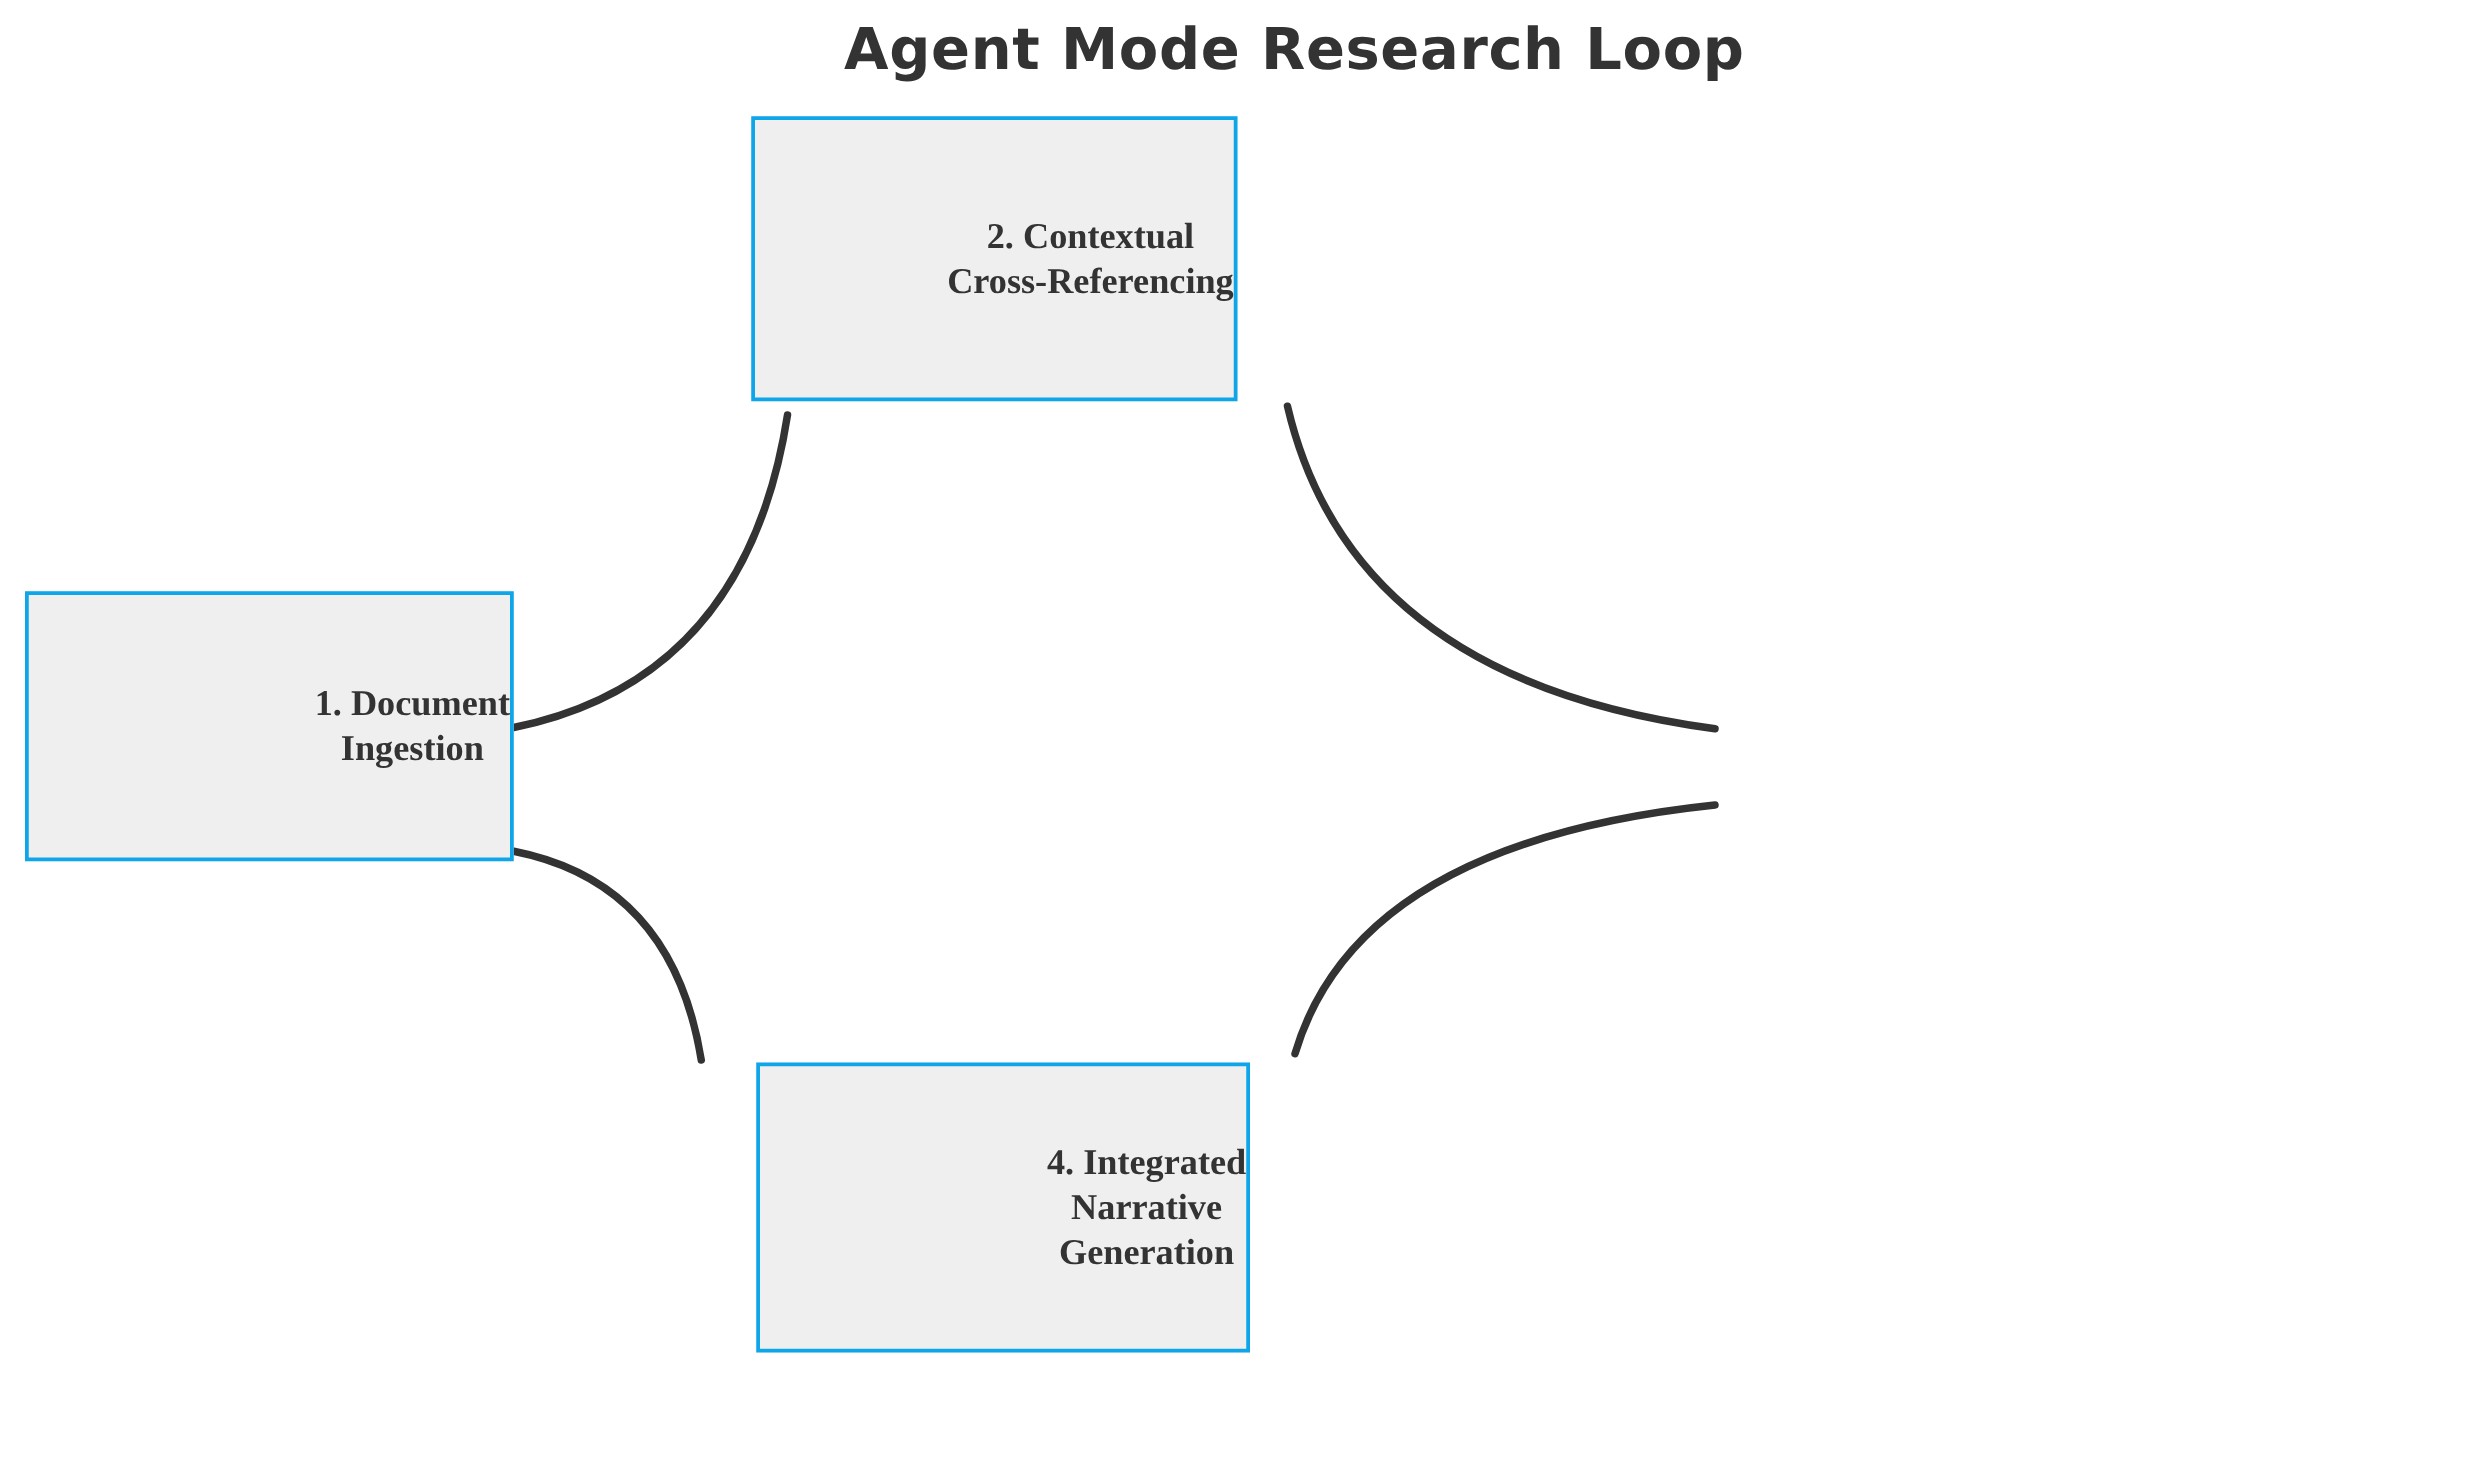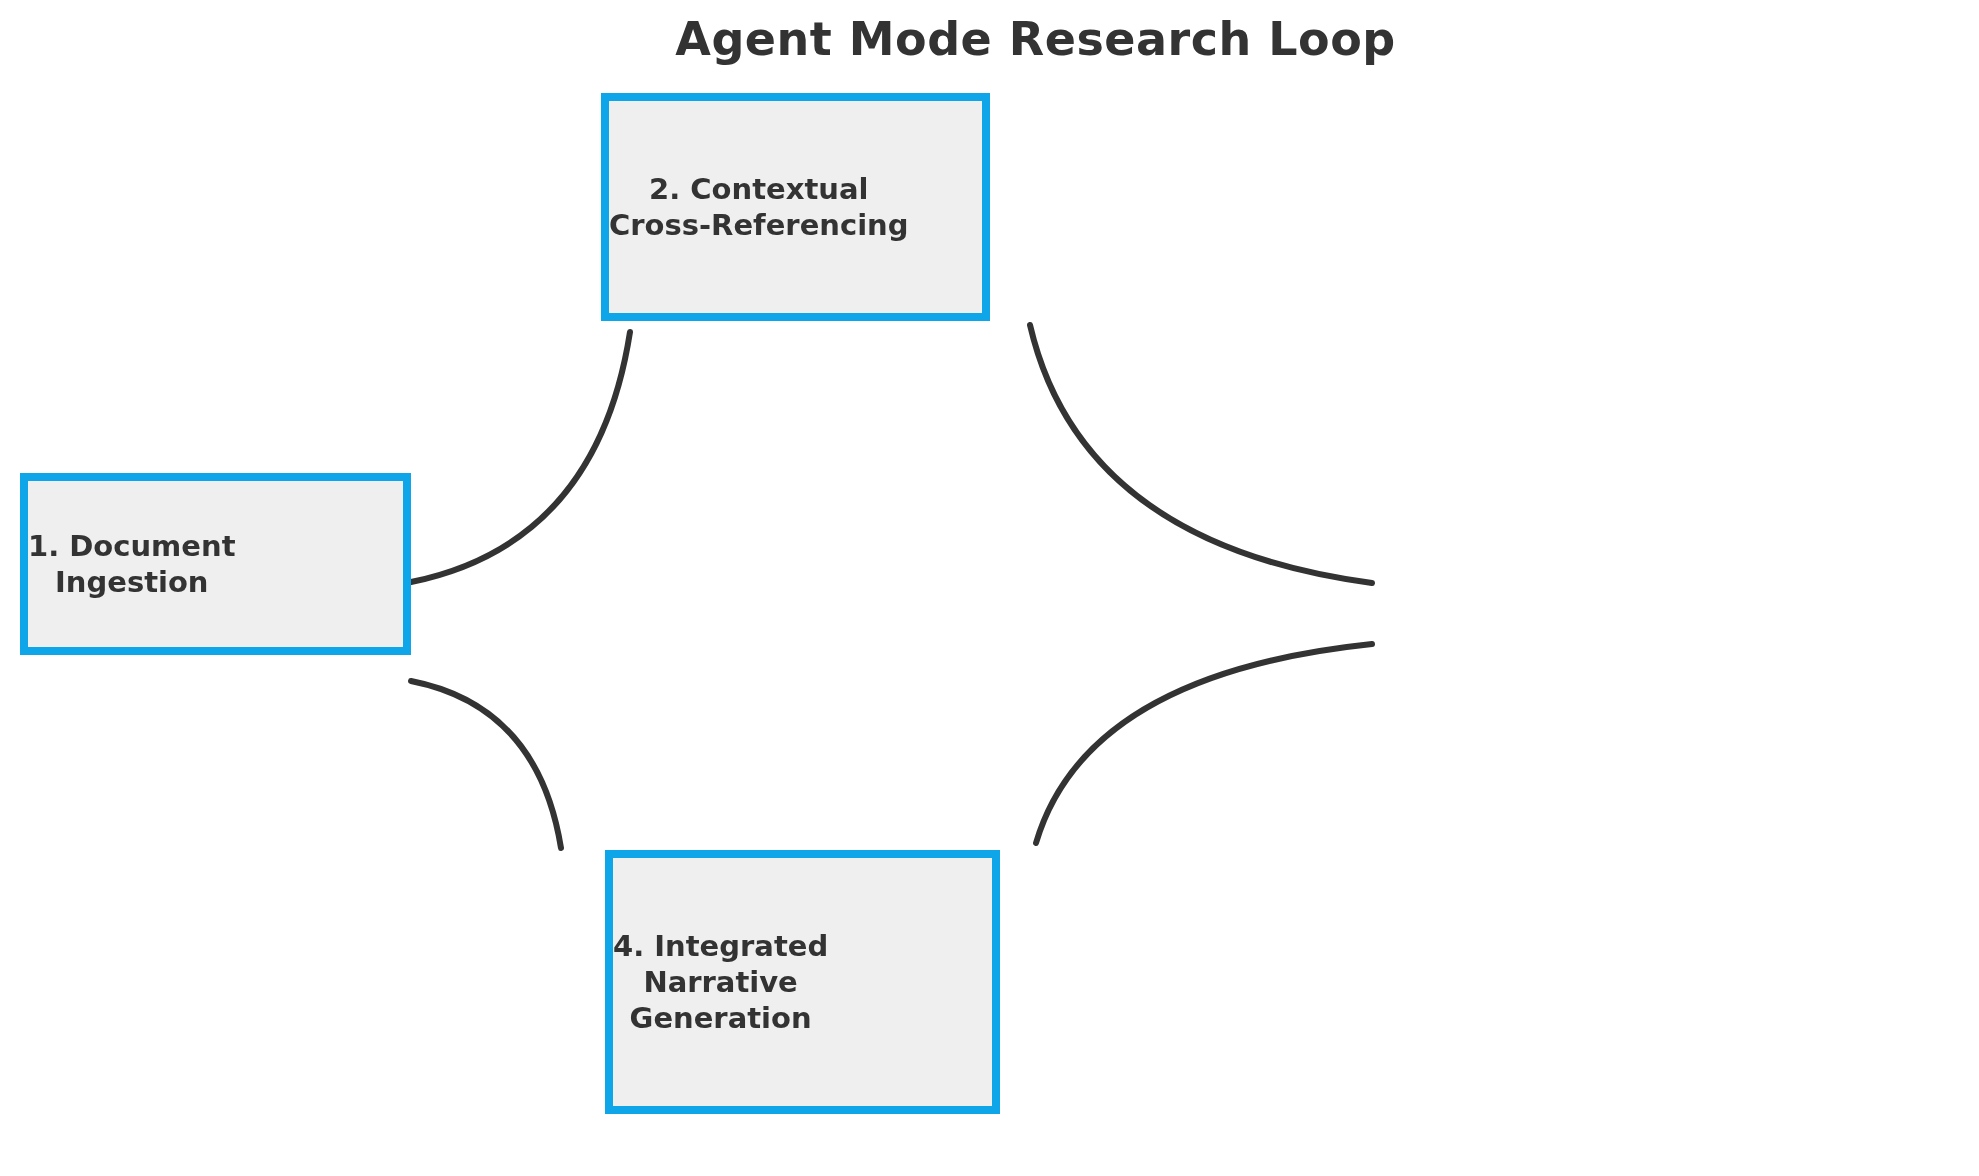--- a/index.html
+++ b/index.html
@@ -32,37 +32,38 @@
   .edges-layer path {
     fill: none;
     stroke: #333333;
     stroke-width: 6;
     stroke-linecap: round;
   }
   .node {
     position: absolute;
     box-sizing: border-box;
     background: #efefef;
-    border: 8px solid #0ea5e9;
+    border: 3px solid #0ea5e9;
     display: flex;
     align-items: center;
-    justify-content: flex-start;
+    justify-content: flex-end;
     text-align: center;
+    font-family: Liberation Serif, serif;
   }
   .node-label {
     font-size: 29px;
     font-weight: bold;
     line-height: 1.25;
     color: #333333;
     white-space: pre-line;
   }
-  .node-1 { left: 20px;   top: 473px; width: 391px; height: 182px; }
+  .node-1 { left: 20px;   top: 473px; width: 391px; height: 216px; }
   .node-2 { left: 601px;  top: 93px;  width: 389px; height: 228px; }
   .node-3 { left: 1376px; top: 472px; width: 391px; height: 228px; }
-  .node-4 { left: 605px;  top: 850px; width: 395px; height: 264px; }
+  .node-4 { left: 605px;  top: 850px; width: 395px; height: 232px; }
 </style>
 </head>
 <body>
 
 <div class="canvas">
 
   <div class="diagram-title">Agent Mode Research Loop</div>
 
   <svg class="edges-layer" viewBox="0 0 1979 1176" xmlns="http://www.w3.org/2000/svg">
     <path d="M 411 582 Q 597 544 630 332"></path>

